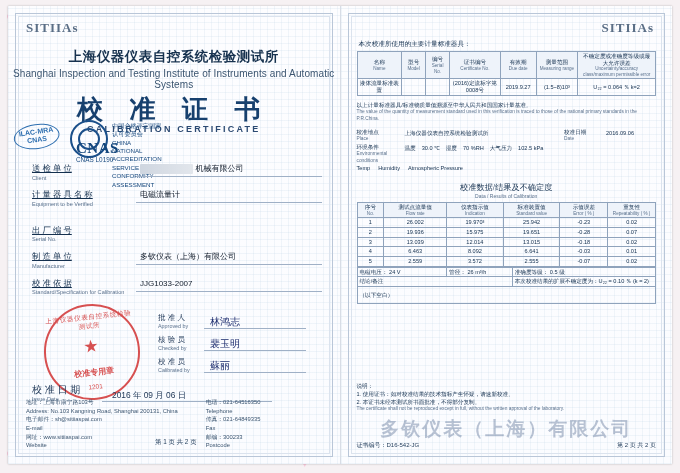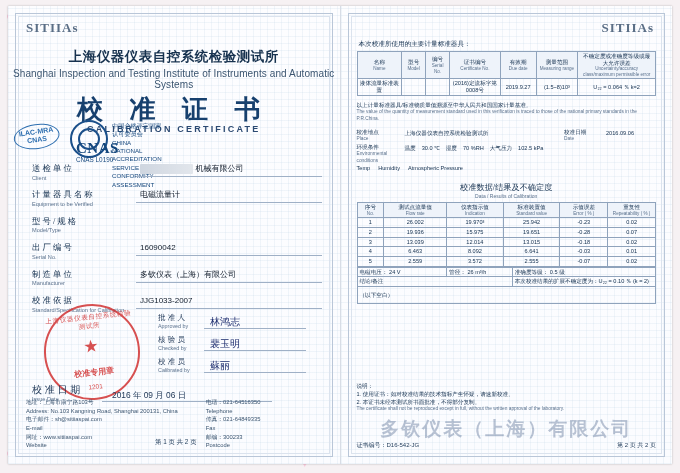--- a/index.html
+++ b/index.html
@@ -86,21 +86,21 @@
     color:#2e6fb0;font-size:7px;font-weight:bold;transform:rotate(-8deg);
     text-align:center;line-height:1.2;
   }
   .mra .oval{
     border:1.5px solid #2e6fb0;border-radius:50%;padding:3px 2px;
   }
 
   .fields{position:absolute;top:158px;left:24px;right:18px;font-size:8px;color:#1b3353;}
   .frow{display:flex;margin-bottom:9px;align-items:flex-start;}
   .fl{width:104px;flex:0 0 104px;line-height:1.25;}
-  .fl .cn{font-size:8.4px;color:#14304f;display:block;font-family:"Liberation Serif",serif;}
+  .fl .cn{font-size:8.4px;color:#14304f;display:block;font-family:"Liberation Serif",serif;text-decoration:underline;}
   .fl .en{font-size:5.6px;color:#5a718d;display:block;}
   .fv{
     flex:1;border-bottom:1px solid #9fb0c6;min-height:12px;
     font-size:8px;color:#111c2b;padding-left:4px;line-height:1.3;
   }
   .blur{
     background:linear-gradient(90deg,#cfd6e0,#e2e6ec);
     color:transparent;border-radius:1px;display:inline-block;
     filter:blur(.6px);
   }
@@ -221,31 +221,26 @@
         <div class="fv"><span class="blur">上海XXXXXXX</span> 机械有限公司</div>
       </div>
       <div class="frow">
         <div class="fl">
           <span class="cn">计 量 器 具 名 称</span>
           <span class="en">Equipment to be Verified</span>
         </div>
         <div class="fv">电磁流量计</div>
       </div>
       <div class="frow">
-        <div class="fl">
-          <span class="cn">型 号 / 规 格</span>
-          <span class="en">Model/Type</span>
-        </div>
       </div>
       <div class="frow">
         <div class="fl">
           <span class="cn">出 厂 编 号</span>
           <span class="en">Serial No.</span>
         </div>
-        <div class="fv">16090042</div>
       </div>
       <div class="frow">
         <div class="fl">
           <span class="cn">制 造 单 位</span>
           <span class="en">Manufacturer</span>
         </div>
         <div class="fv">多钦仪表（上海）有限公司</div>
       </div>
       <div class="frow">
         <div class="fl">

